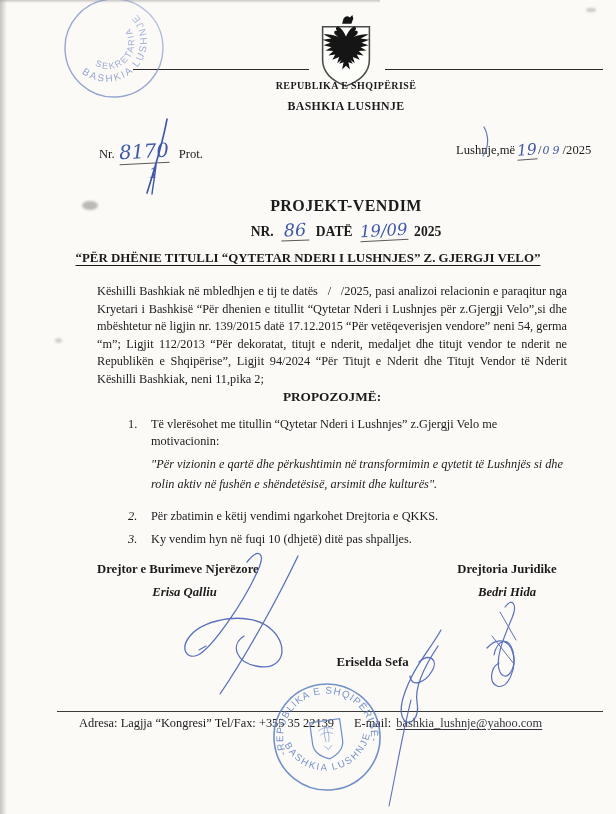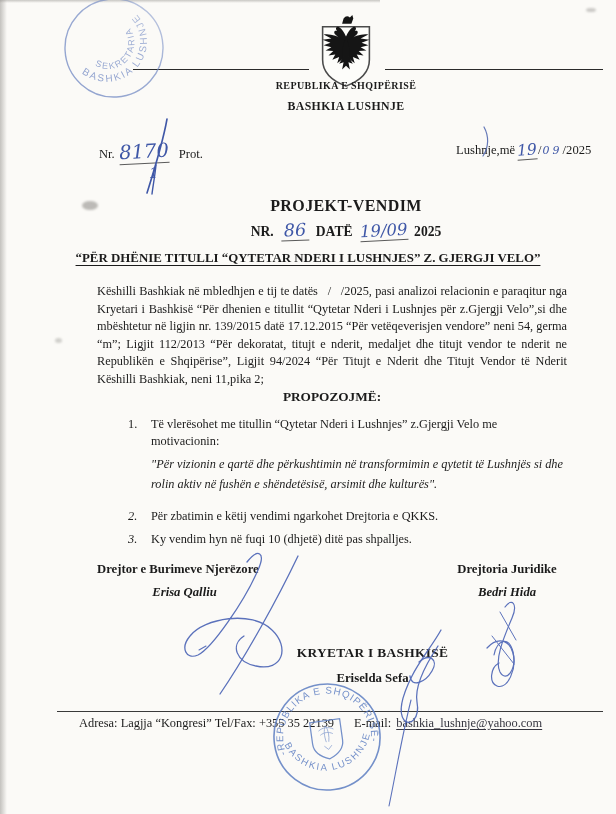--- a/index.html
+++ b/index.html
@@ -127,21 +127,20 @@
 
   <div class="abs center" style="left:97px;top:562px;width:175px;">
     <div class="sig-title b" style="text-align:left;">Drejtor e Burimeve Njerëzore</div>
     <div class="sig-name b" style="margin-top:8px;">Erisa Qalliu</div>
   </div>
   <div class="abs center" style="left:447px;top:562px;width:120px;">
     <div class="sig-title b">Drejtoria Juridike</div>
     <div class="sig-name b" style="margin-top:8px;">Bedri Hida</div>
   </div>
   <div class="abs center" style="left:260px;top:645px;width:225px;">
-    <div class="b" style="font-size:13.4px;letter-spacing:.3px;">KRYETAR I BASHKISË</div>
     <div class="b" style="font-size:12.8px;margin-top:10px;">Eriselda Sefa</div>
   </div>
 
   <div class="abs footer-rule"></div>
   <div class="abs footer-text">
     <span>Adresa: Lagjja “Kongresi” Tel/Fax: +355 35 22139</span>
     <span style="width:20px;"></span>
     <span>E-mail:</span>
     <span style="width:5px;"></span>
     <a class="email" style="pointer-events:auto;">bashkia_lushnje@yahoo.com</a>

